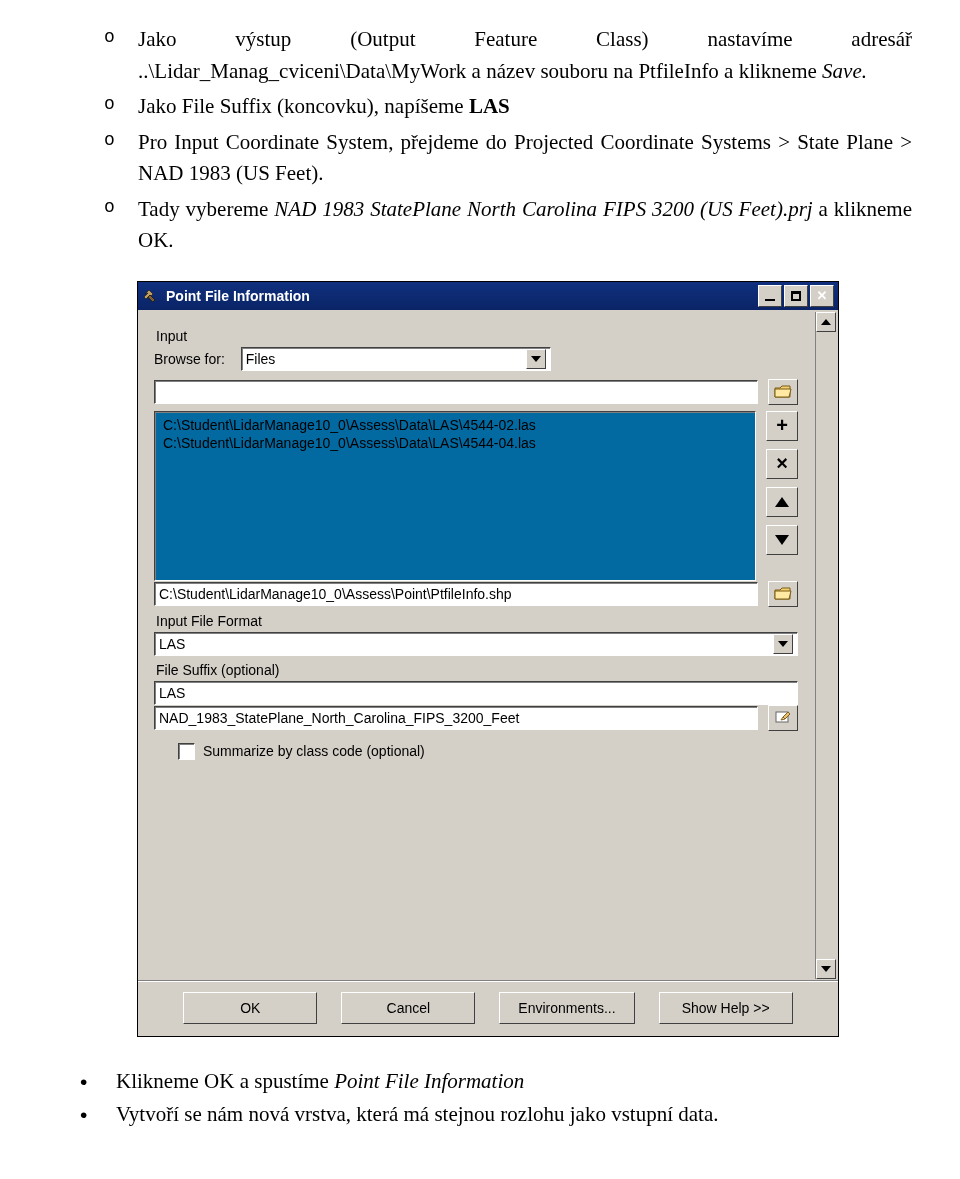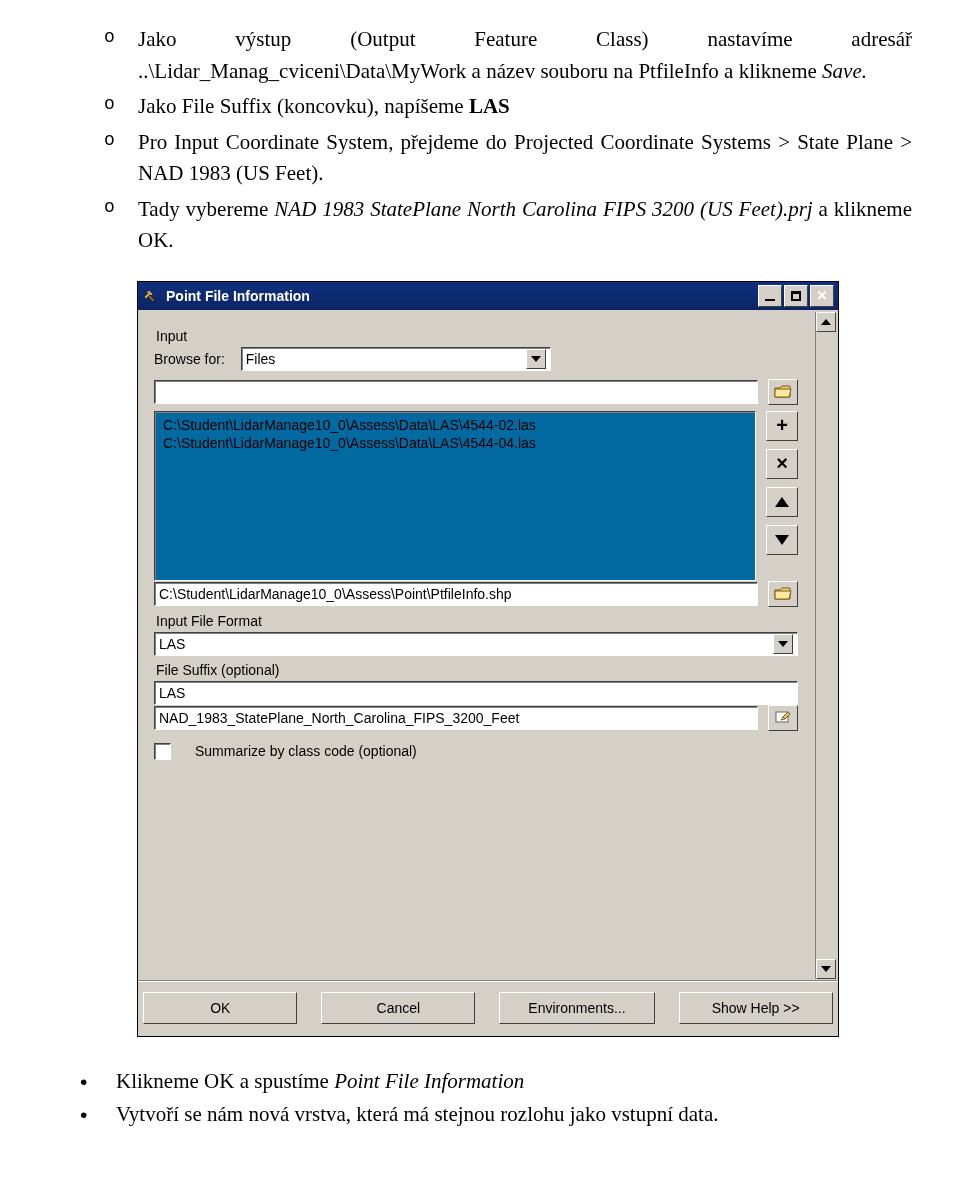--- a/index.html
+++ b/index.html
@@ -183,22 +183,23 @@
     border-right-color: #404040;
     border-bottom-color: #404040;
     display:flex;align-items:center;justify-content:center;
     font-weight: bold;
     font-size: 20px;
     font-family: Arial, sans-serif;
   }
   .sq-btn .arrow-up { width:0;height:0;border-left:7px solid transparent;border-right:7px solid transparent;border-bottom:10px solid #000; }
   .sq-btn .arrow-dn { width:0;height:0;border-left:7px solid transparent;border-right:7px solid transparent;border-top:10px solid #000; }
   .checkbox-row {
-    display: flex; align-items: center; gap: 24px;
+    display: flex; align-items: center; gap: 8px;
     margin-top: 12px;
+    margin-left: 24px;
   }
   .checkbox-box {
     width: 15px; height: 15px; background: #fff;
     border: 1px solid #404040;
     border-right-color:#fff; border-bottom-color:#fff;
     box-shadow: inset 1px 1px 0 #808080;
   }
   .bottom-row {
     display: flex;
     justify-content: center;
@@ -209,21 +210,21 @@
   }
   .push-btn {
     min-width: 96px;
     height: 30px;
     background: #d4d0c8;
     border: 1px solid #fff;
     border-right-color:#404040;
     border-bottom-color:#404040;
     display:flex;align-items:center;justify-content:center;
     font-size: 14px;
-    padding: 0 28px;
+    padding: 0 18px;
   }
   .bullets2 {
     margin-left: 16px;
   }
   .dot-row {
     display: flex;
     font-size: 21px;
     line-height: 1.6;
   }
   .dot-row .dot {

